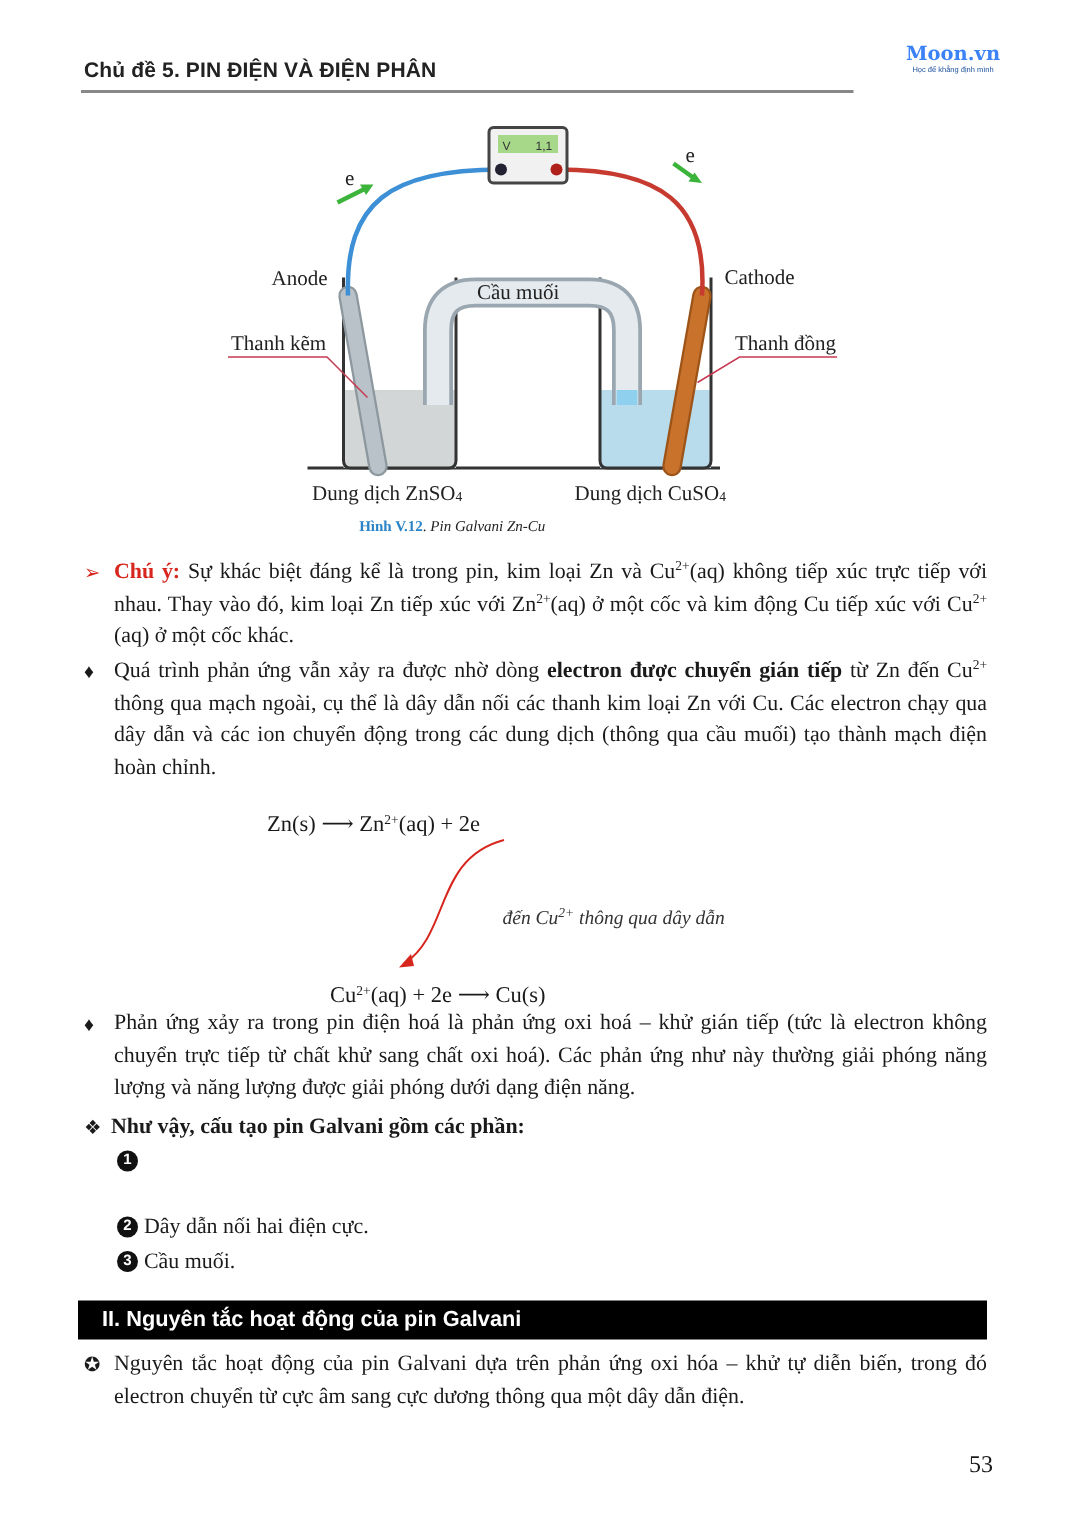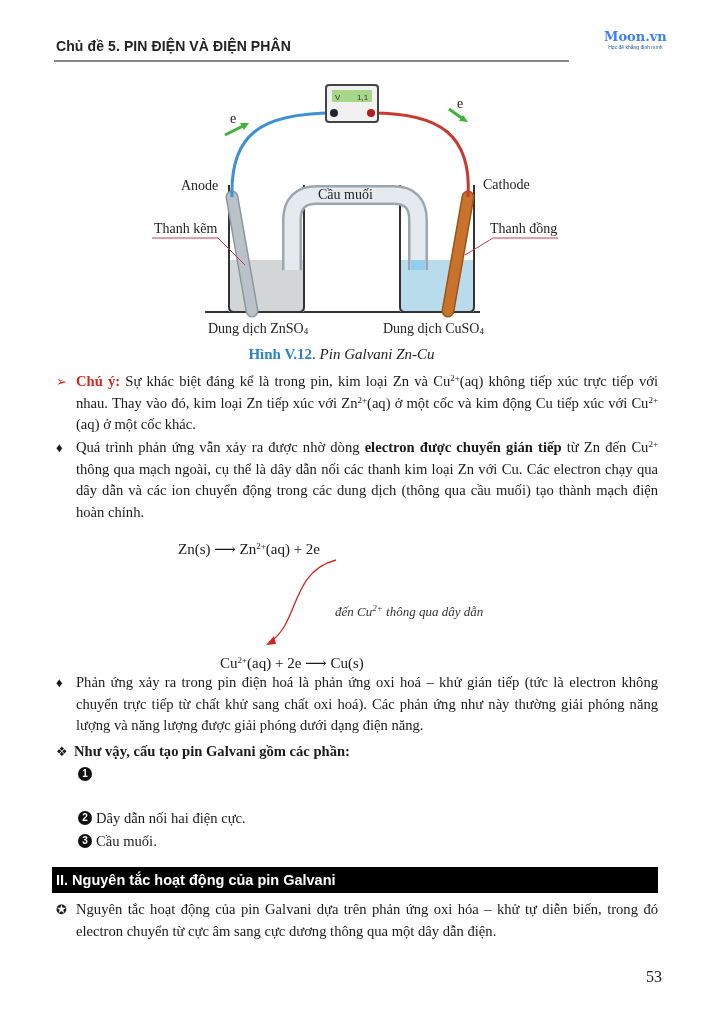--- a/index.html
+++ b/index.html
@@ -9,40 +9,40 @@
                   font-size: 14px; font-weight: bold; color: #222; letter-spacing: 0.1px; }
   .header-rule { position: absolute; left: 54px; top: 60px; width: 515px; height: 2px; background: #888; }
   .logo { position: absolute; left: 604px; top: 30px; text-align: center; }
   .logo-name { font-family: "DejaVu Serif", serif; font-weight: bold; font-size: 13px; color: #3b82f6; line-height: 14px; }
   .logo-tag { font-family: "Liberation Sans", sans-serif; font-size: 5px; color: #1b4f9c; line-height: 7px; }
 
   .figure { position: absolute; left: 150px; top: 75px; width: 420px; height: 270px; }
   .figure svg { width: 420px; height: 270px; display: block; }
   .flabel { font-family: "Liberation Serif", serif; font-size: 14px; fill: #222; }
 
-  .caption { position: absolute; left: 0; width: 603px; top: 346px; text-align: center; font-size: 15px; margin-left: 40px; }
+  .caption { position: absolute; left: 0; width: 603px; top: 346px; text-align: center; font-size: 10px; }
   .caption .cap-num { color: #2b83c6; font-weight: bold; }
   .caption .cap-text { font-style: italic; color: #222; }
 
   .para { position: absolute; left: 76px; width: 582px; font-size: 14.6px; line-height: 21.5px; text-align: justify; }
   .bullet { position: absolute; left: -20px; top: 0; font-size: 13px; }
   .red { color: #d7261e; font-weight: bold; }
   sup { font-size: 9px; line-height: 0; vertical-align: 5px; }
 
   .scheme { position: absolute; left: 170px; top: 532px; width: 380px; height: 128px; }
   .eq { position: absolute; font-size: 15px; white-space: nowrap; }
   .note { position: absolute; font-style: italic; font-size: 13px; color: #333; white-space: nowrap; }
 
   .num-bullet { display: inline-block; width: 14px; height: 14px; border-radius: 50%; background: #111; color: #fff;
                 font-family: "Liberation Sans", sans-serif; font-weight: bold; font-size: 10px; line-height: 14px;
                 text-align: center; position: absolute; left: -18px; top: 3px; }
 
   .section-bar { position: absolute; left: 52px; top: 867px; width: 606px; height: 26px; background: #000; }
   .section-bar span { font-family: "Liberation Sans", sans-serif; font-weight: bold; color: #fff; font-size: 14.5px;
-                      line-height: 26px; padding-left: 4px; }
+                      line-height: 26px; padding-left: 16px; }
   .page-num { position: absolute; left: 646px; top: 968px; font-size: 16px; }
 </style>
 </head>
 <body>
 
 <div class="header-title">Chủ đề 5. PIN ĐIỆN VÀ ĐIỆN PHÂN</div>
 <div class="header-rule"></div>
 <div class="logo">
   <div class="logo-name">Moon.vn</div>
   <div class="logo-tag">Học để khẳng định mình</div>

